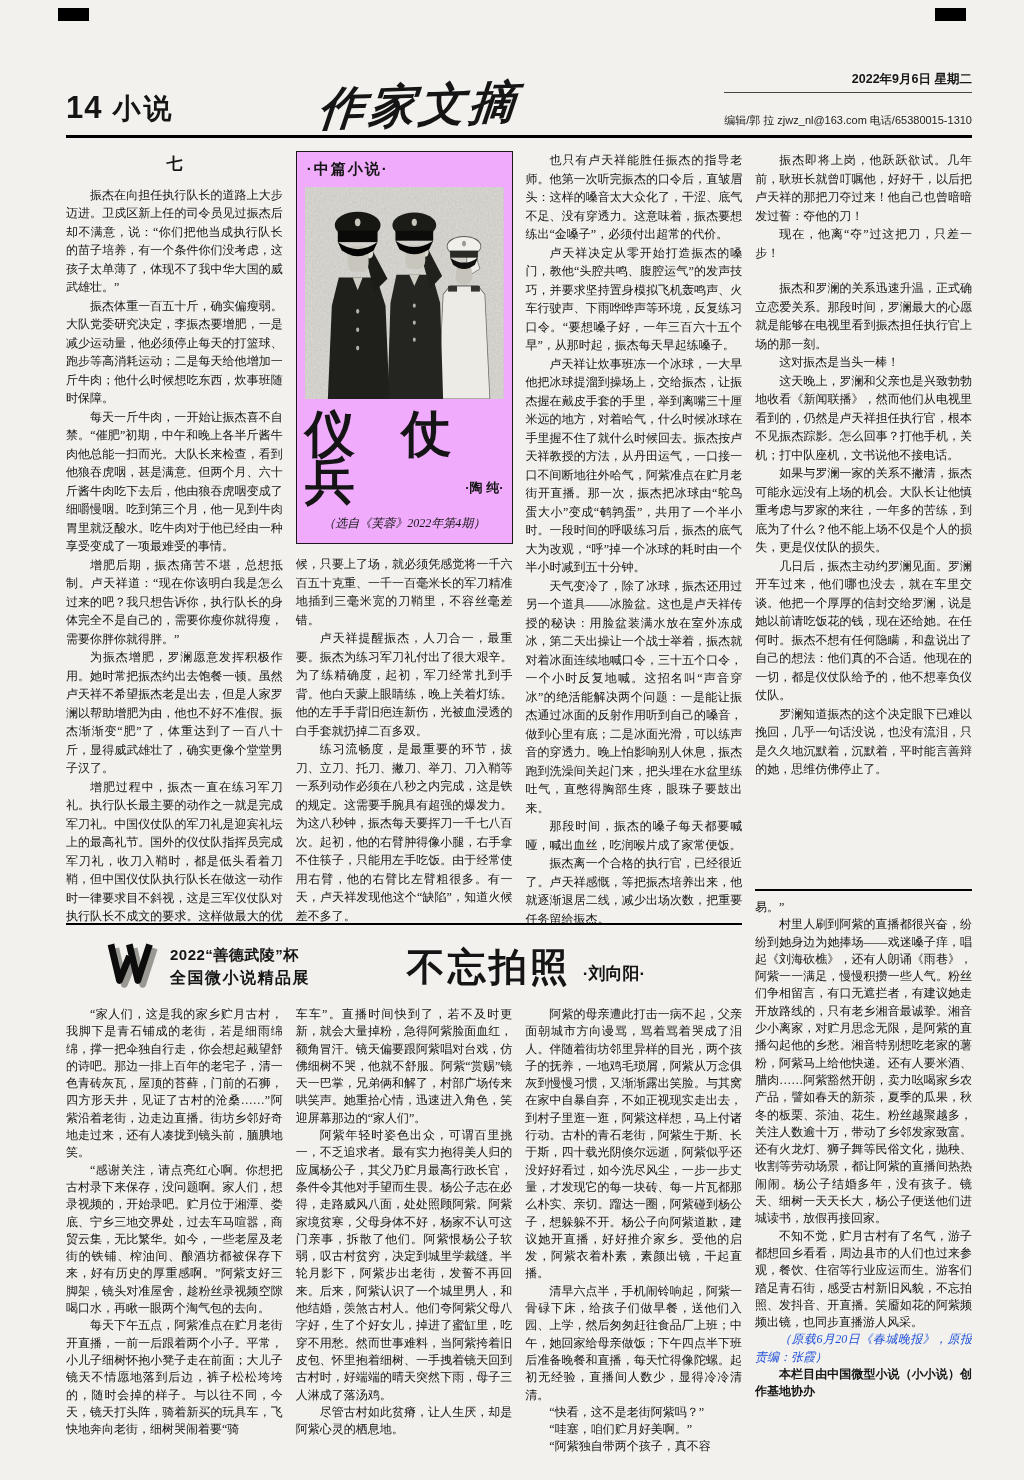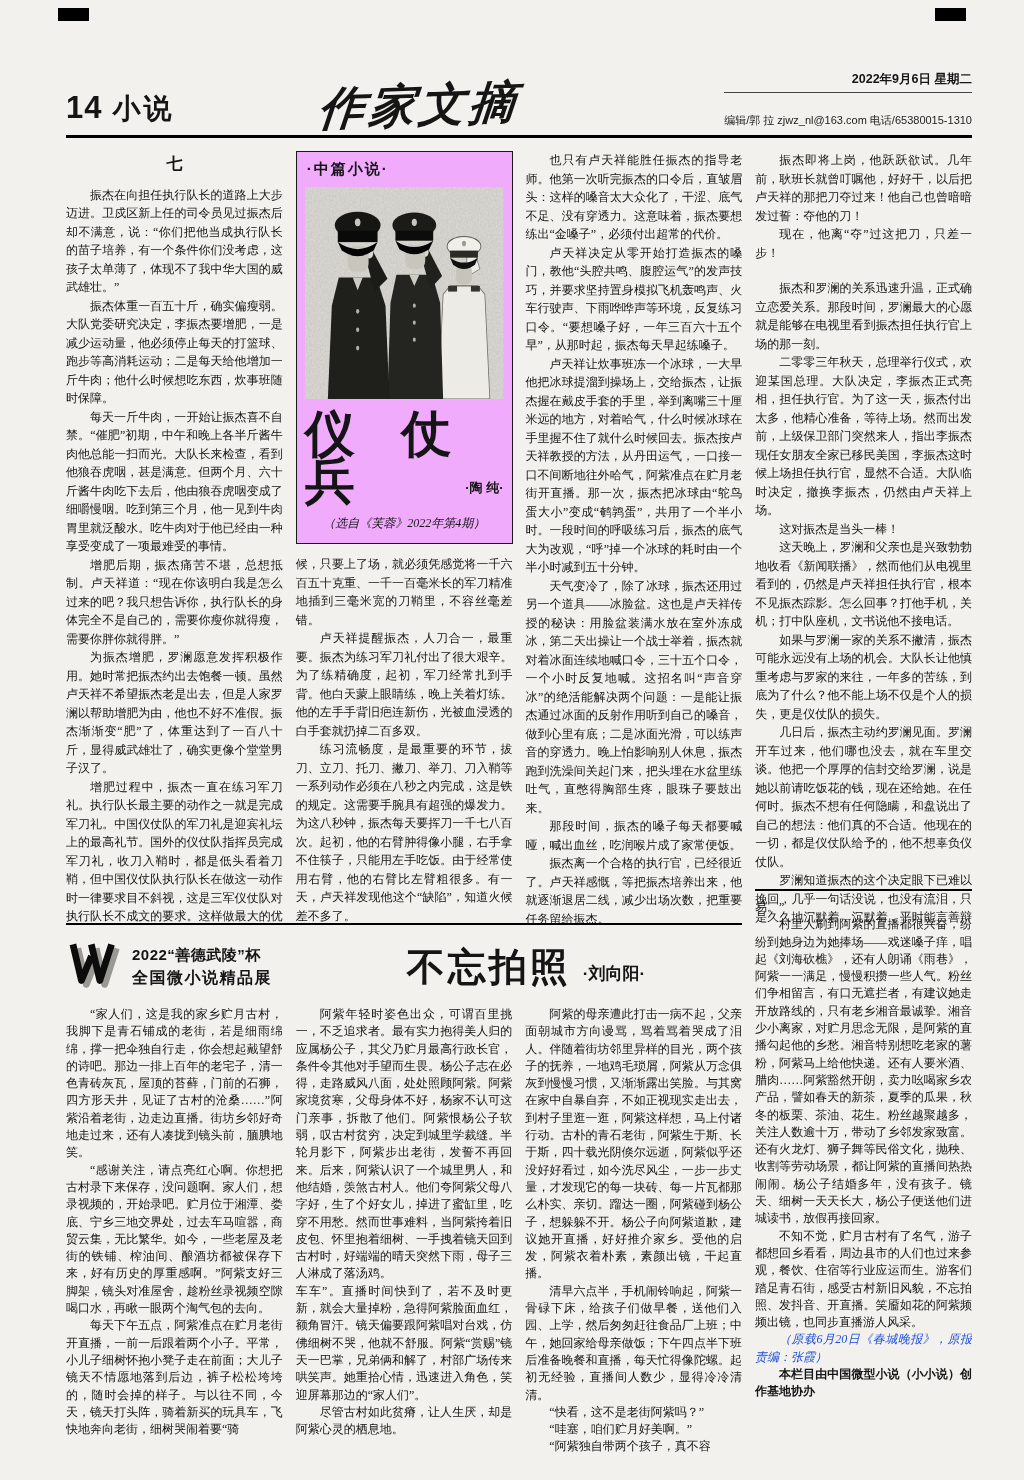--- a/index.html
+++ b/index.html
@@ -53,21 +53,21 @@
   .novel-title{font-family:"Liberation Sans","DejaVu Sans",sans-serif;font-weight:900;font-size:50px;line-height:0.95;letter-spacing:2px;}
   .novel-author{font-family:"Liberation Sans",sans-serif;font-weight:bold;font-size:13px;margin-left:12px;padding-bottom:8px;white-space:nowrap;}
   .novel-source{text-align:center;font-style:italic;font-size:12px;margin:8px 0 2px;}
 
   
   .story-bottom{display:flex;gap:13px;align-items:flex-start;}
   .sb-left{width:676px;border-top:2px solid #000;padding-top:9px;}
   .sb-right{width:217px;border-top:2px solid #000;margin-top:-34px;padding-top:8px;
             font-size:12px;line-height:17.3px;height:564px;overflow:hidden;}
   .sb-header{display:flex;align-items:center;height:66px;margin-bottom:6px;}
-  .contest{display:flex;align-items:center;width:244px;}
+  .contest{display:flex;align-items:center;width:244px;justify-content:flex-end;}
   .contest-mark{width:58px;height:48px;flex:none;}
   .contest-text{font-family:"Liberation Sans","DejaVu Sans",sans-serif;font-weight:bold;margin-left:8px;}
   .contest-l1{font-size:15px;letter-spacing:0.5px;}
   .contest-l2{font-size:16px;letter-spacing:1.5px;margin-top:3px;}
   .sb-title-row{flex:1;display:flex;align-items:center;justify-content:center;}
   .sb-title{font-family:"Liberation Sans","DejaVu Sans",sans-serif;font-weight:900;font-size:38px;letter-spacing:3px;}
   .sb-author{font-family:"Liberation Sans",sans-serif;font-weight:bold;font-size:17px;margin-left:12px;margin-top:12px;white-space:nowrap;}
   .sb-cols{display:flex;gap:13px;height:470px;overflow:hidden;}
   .sb-col{flex:1;font-size:12px;line-height:17.3px;}
 </style>
@@ -180,21 +180,20 @@
           <p class="para">卢天祥让炊事班冻一个冰球，一大早他把冰球提溜到操场上，交给振杰，让振杰握在戴皮手套的手里，举到离嘴三十厘米远的地方，对着哈气，什么时候冰球在手里握不住了就什么时候回去。振杰按卢天祥教授的方法，从丹田运气，一口接一口不间断地往外哈气，阿紫准点在贮月老街开直播。那一次，振杰把冰球由“鸵鸟蛋大小”变成“鹌鹑蛋”，共用了一个半小时。一段时间的呼吸练习后，振杰的底气大为改观，“呼”掉一个冰球的耗时由一个半小时减到五十分钟。</p>
           <p class="para">天气变冷了，除了冰球，振杰还用过另一个道具——冰脸盆。这也是卢天祥传授的秘诀：用脸盆装满水放在室外冻成冰，第二天出操让一个战士举着，振杰就对着冰面连续地喊口令，三十五个口令，一个小时反复地喊。这招名叫“声音穿冰”的绝活能解决两个问题：一是能让振杰通过冰面的反射作用听到自己的嗓音，做到心里有底；二是冰面光滑，可以练声音的穿透力。晚上怕影响别人休息，振杰跑到洗澡间关起门来，把头埋在水盆里练吐气，直憋得胸部生疼，眼珠子要鼓出来。</p>
           <p class="para">那段时间，振杰的嗓子每天都要喊哑，喊出血丝，吃润喉片成了家常便饭。</p>
           <p class="para">振杰离一个合格的执行官，已经很近了。卢天祥感慨，等把振杰培养出来，他就逐渐退居二线，减少出场次数，把重要任务留给振杰。</p>
         </div>
       <div class="col">
           <p class="para">振杰即将上岗，他跃跃欲试。几年前，耿班长就曾叮嘱他，好好干，以后把卢天祥的那把刀夺过来！他自己也曾暗暗发过誓：夺他的刀！</p>
           <p class="para">现在，他离“夺”过这把刀，只差一步！</p>
           <p class="para gap"></p>
           <p class="para">振杰和罗澜的关系迅速升温，正式确立恋爱关系。那段时间，罗澜最大的心愿就是能够在电视里看到振杰担任执行官上场的那一刻。</p>
-          <p class="para">二零零三年秋天，总理举行仪式，欢迎某国总理。大队决定，李振杰正式亮相，担任执行官。为了这一天，振杰付出太多，他精心准备，等待上场。然而出发前，上级保卫部门突然来人，指出李振杰现任女朋友全家已移民美国，李振杰这时候上场担任执行官，显然不合适。大队临时决定，撤换李振杰，仍然由卢天祥上场。</p>
           <p class="para">这对振杰是当头一棒！</p>
           <p class="para">这天晚上，罗澜和父亲也是兴致勃勃地收看《新闻联播》，然而他们从电视里看到的，仍然是卢天祥担任执行官，根本不见振杰踪影。怎么回事？打他手机，关机；打中队座机，文书说他不接电话。</p>
           <p class="para">如果与罗澜一家的关系不撇清，振杰可能永远没有上场的机会。大队长让他慎重考虑与罗家的来往，一年多的苦练，到底为了什么？他不能上场不仅是个人的损失，更是仪仗队的损失。</p>
           <p class="para">几日后，振杰主动约罗澜见面。罗澜开车过来，他们哪也没去，就在车里交谈。他把一个厚厚的信封交给罗澜，说是她以前请吃饭花的钱，现在还给她。在任何时。振杰不想有任何隐瞒，和盘说出了自己的想法：他们真的不合适。他现在的一切，都是仪仗队给予的，他不想辜负仪仗队。</p>
           <p class="para">罗澜知道振杰的这个决定眼下已难以挽回，几乎一句话没说，也没有流泪，只是久久地沉默着，沉默着，平时能言善辩的她，思维仿佛停止了。</p>
         </div>
     </div>
 
     <div class="story-bottom">
       <div class="sb-left">
@@ -220,22 +219,22 @@
             <span class="sb-author">·刘向阳·</span>
           </div>
         </div>
         <div class="sb-cols">
           <div class="sb-col">
               <p class="para">“家人们，这是我的家乡贮月古村，我脚下是青石铺成的老街，若是细雨绵绵，撑一把伞独自行走，你会想起戴望舒的诗吧。那边一排上百年的老宅子，清一色青砖灰瓦，屋顶的苔藓，门前的石狮，四方形天井，见证了古村的沧桑……”阿紫沿着老街，边走边直播。街坊乡邻好奇地走过来，还有人凑拢到镜头前，腼腆地笑。</p>
               <p class="para">“感谢关注，请点亮红心啊。你想把古村录下来保存，没问题啊。家人们，想录视频的，开始录吧。贮月位于湘潭、娄底、宁乡三地交界处，过去车马喧嚣，商贸云集，无比繁华。如今，一些老屋及老街的铁铺、榨油间、酿酒坊都被保存下来，好有历史的厚重感啊。”阿紫支好三脚架，镜头对准屋舍，趁粉丝录视频空隙喝口水，再瞅一眼两个淘气包的去向。</p>
               <p class="para">每天下午五点，阿紫准点在贮月老街开直播，一前一后跟着两个小子。平常，小儿子细树怀抱小凳子走在前面；大儿子镜天不情愿地落到后边，裤子松松垮垮的，随时会掉的样子。与以往不同，今天，镜天打头阵，骑着新买的玩具车，飞快地奔向老街，细树哭闹着要“骑</p>
             </div>
           <div class="sb-col">
+              <p class="para noindent">车车”。直播时间快到了，若不及时更新，就会大量掉粉，急得阿紫脸面血红，额角冒汗。镜天偏要跟阿紫唱对台戏，仿佛细树不哭，他就不舒服。阿紫“赏赐”镜天一巴掌，兄弟俩和解了，村部广场传来哄笑声。她重拾心情，迅速进入角色，笑迎屏幕那边的“家人们”。</p>
               <p class="para">阿紫年轻时姿色出众，可谓百里挑一，不乏追求者。最有实力抱得美人归的应属杨公子，其父乃贮月最高行政长官，条件令其他对手望而生畏。杨公子志在必得，走路威风八面，处处照顾阿紫。阿紫家境贫寒，父母身体不好，杨家不认可这门亲事，拆散了他们。阿紫恨杨公子软弱，叹古村贫穷，决定到城里学裁缝。半轮月影下，阿紫步出老街，发誓不再回来。后来，阿紫认识了一个城里男人，和他结婚，羡煞古村人。他们夸阿紫父母八字好，生了个好女儿，掉进了蜜缸里，吃穿不用愁。然而世事难料，当阿紫挎着旧皮包、怀里抱着细树、一手拽着镜天回到古村时，好端端的晴天突然下雨，母子三人淋成了落汤鸡。</p>
-              <p class="para noindent">车车”。直播时间快到了，若不及时更新，就会大量掉粉，急得阿紫脸面血红，额角冒汗。镜天偏要跟阿紫唱对台戏，仿佛细树不哭，他就不舒服。阿紫“赏赐”镜天一巴掌，兄弟俩和解了，村部广场传来哄笑声。她重拾心情，迅速进入角色，笑迎屏幕那边的“家人们”。</p>
               <p class="para">尽管古村如此贫瘠，让人生厌，却是阿紫心灵的栖息地。</p>
             </div>
           <div class="sb-col">
               <p class="para">阿紫的母亲遭此打击一病不起，父亲面朝城市方向谩骂，骂着骂着哭成了泪人。伴随着街坊邻里异样的目光，两个孩子的抚养，一地鸡毛琐屑，阿紫从万念俱灰到慢慢习惯，又渐渐露出笑脸。与其窝在家中自暴自弃，不如正视现实走出去，到村子里逛一逛，阿紫这样想，马上付诸行动。古朴的青石老街，阿紫生于斯、长于斯，四十载光阴倏尔远逝，阿紫似乎还没好好看过，如今洗尽风尘，一步一步丈量，才发现它的每一块砖、每一片瓦都那么朴实、亲切。蹓达一圈，阿紫碰到杨公子，想躲躲不开。杨公子向阿紫道歉，建议她开直播，好好推介家乡。受他的启发，阿紫衣着朴素，素颜出镜，干起直播。</p>
               <p class="para">清早六点半，手机闹铃响起，阿紫一骨碌下床，给孩子们做早餐，送他们入园、上学，然后匆匆赶往食品厂上班；中午，她回家给母亲做饭；下午四点半下班后准备晚餐和直播，每天忙得像陀螺。起初无经验，直播间人数少，显得冷冷清清。</p>
               <p class="para">“快看，这不是老街阿紫吗？”</p>
               <p class="para">“哇塞，咱们贮月好美啊。”</p>
               <p class="para">“阿紫独自带两个孩子，真不容</p>
             </div>
         </div>

